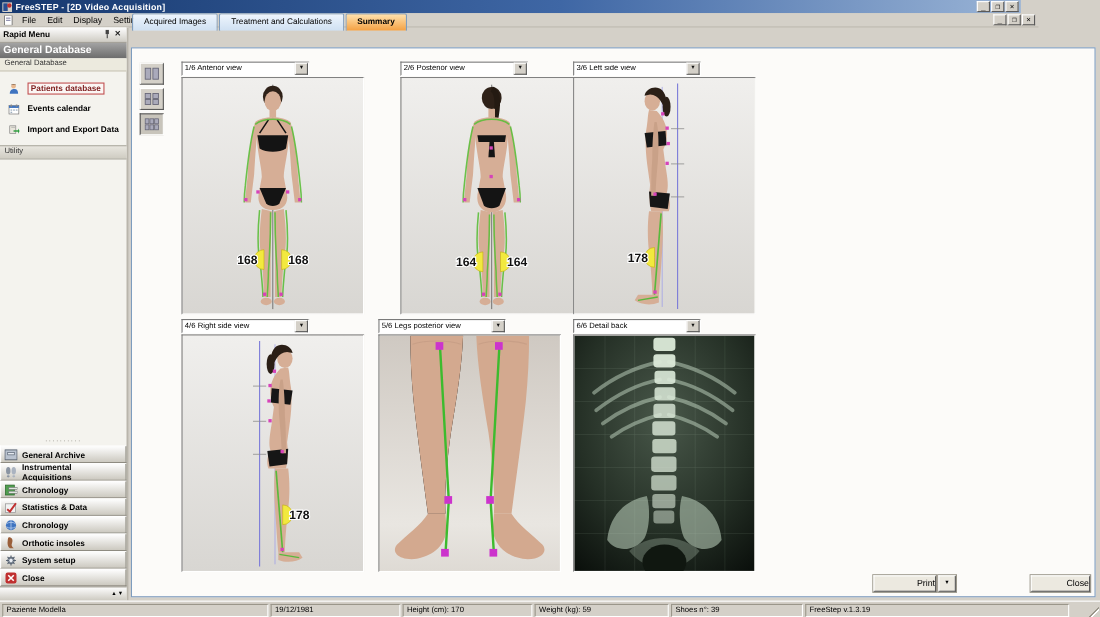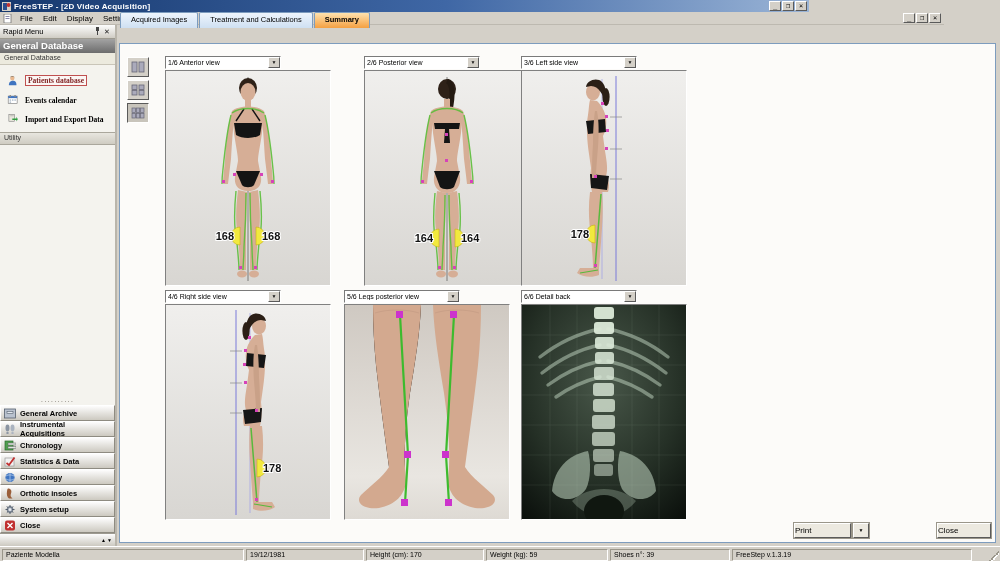--- a/index.html
+++ b/index.html
@@ -1,50 +1,50 @@
 <!DOCTYPE html>
 <html><head>
 <meta charset="utf-8">
 <style>
   * { margin:0; padding:0; box-sizing:border-box; }
   html,body { font-family:"Liberation Sans", sans-serif; background:#808080; }
   #screen { position:relative; width:1000px; height:561px; background:#d4d0c8; overflow:hidden;
             font-size:8px; color:#000; }
 
   
-  .titlebar { position:absolute; left:0; top:0; width:809px; height:12px;
+  .titlebar { position:absolute; left:0; top:0; width:928px; height:12px;
     background:linear-gradient(90deg,#16386e 0%, #3f67a5 55%, #9ab4d6 100%);
     display:flex; align-items:center; padding:0 2px; }
   .titlebar .app-icon { width:9px; height:9px; margin-right:3px; }
   .titlebar .ttl { color:#fff; font-weight:bold; font-size:8px; letter-spacing:.2px; flex:1;
     white-space:nowrap; overflow:hidden; }
   .winbtns { display:flex; gap:1px; }
   .winbtn { width:12px; height:10px; font-size:7px; line-height:8px; text-align:center;
     background:#d4d0c8; border:1px solid; border-color:#fff #5a5a5a #5a5a5a #fff; cursor:default;
     font-family:"DejaVu Sans Mono", monospace; }
 
   
   .menubar { position:absolute; left:0; top:12px; width:944px; height:13px; background:#d4d0c8;
     display:flex; align-items:center; padding:0 3px; border-bottom:1px solid #bdb9b0; }
   .menu-item { padding:1px 5px; }
   .menubar .spacer { flex:1; }
 
   
   .sidebar { position:absolute; left:0; top:25px; width:117px; height:521px;
     background:#f4f3ee; border-right:2px solid #b9b5ab; display:flex; flex-direction:column; }
   .rm-head { height:14px; background:linear-gradient(#fdfdfd,#cfccc4); border-bottom:1px solid #9d9a90;
-    display:flex; align-items:center; padding:0 3px; font-weight:normal; font-size:7.5px; }
+    display:flex; align-items:center; padding:0 3px; font-weight:bold; font-size:7.5px; }
   .rm-head .flex { flex:1; }
   .rm-ico { width:10px; height:10px; text-align:center; font-size:7px; line-height:10px; color:#222; }
   .sec-title { height:14px; background:linear-gradient(#a3a3a3,#6c6c6c); color:#fff;
     font-weight:bold; font-size:9.5px; padding:1px 3px; }
   .sec-sub { height:12px; background:#eceade; border-bottom:1px solid #c9c5b8; font-size:7px;
     padding:1px 4px; color:#333; }
   .side-items { padding:6px 0 0 0; }
-  .side-item { display:flex; align-items:flex-end; gap:6px; padding:4px 4px 4px 7px; cursor:pointer;font-family:Liberation Serif, serif; }
+  .side-item { display:flex; align-items:flex-start; gap:6px; padding:4px 4px 4px 7px; cursor:pointer; }
   .side-item .lbl { font-weight:bold; font-size:7.5px; }
   .side-item .lbl.sel { color:#7e1f1f; border:1px solid #c05050; padding:0 2px; background:#fbf6f4; }
   .util-head { height:13px; background:linear-gradient(#e8e6df,#cfccc2); border-top:1px solid #aaa79c;
     border-bottom:1px solid #aaa79c; font-size:7px; padding:1px 4px; color:#333; margin-top:4px; }
   .side-flex { flex:1; }
   .dots-handle { text-align:center; color:#8d8a80; font-size:7px; letter-spacing:1px; line-height:6px; }
   .acc-item { height:16px; display:flex; align-items:center; gap:4px; padding:0 3px;
     background:linear-gradient(#fdfdfd,#ccc9c0); border:1px solid; border-color:#fff #8e8b81 #8e8b81 #fff;
     font-weight:bold; font-size:7.5px; cursor:pointer; }
   .acc-icon { width:12px; height:11px; flex:none; }
@@ -74,21 +74,21 @@
   .combo-text { flex:1; font-size:7px; padding:0 2px; white-space:nowrap; overflow:hidden; }
   .combo-btn { width:12px; height:11px; background:#d4d0c8; border:1px solid; border-color:#fff #5a5a5a #5a5a5a #fff;
     font-size:5px; line-height:9px; text-align:center; color:#111; flex:none; }
   .canvas { width:166px; height:216px; border:1px solid; border-color:#808080 #fff #fff #808080;
     background:#e9e7e3; overflow:hidden; }
   .canvas svg { display:block; }
   svg text.angle { font-family:"Liberation Sans",sans-serif; font-weight:bold; font-size:11px;
     fill:#111; paint-order:stroke; stroke:#ffffff; stroke-width:2px; }
 
   
-  .push-btn { position:absolute; height:15px; background:#ece9e0; border:1px solid; text-align:left;
+  .push-btn { position:absolute; height:15px; background:#ece9e0; border:1px solid; text-align:right;
     border-color:#fff #5a5a5a #5a5a5a #fff; font-size:8px; padding-top:2px; cursor:pointer;
     box-shadow:0 0 0 1px #9a968a; }
   .print-arrow { position:absolute; width:16px; height:15px; background:#ece9e0; border:1px solid;
     border-color:#fff #5a5a5a #5a5a5a #fff; font-size:5px; text-align:center; line-height:13px;
     cursor:pointer; box-shadow:0 0 0 1px #9a968a; }
 
   
   .statusbar { position:absolute; left:0; top:546px; width:1000px; height:15px; background:#d4d0c8;
     border-top:1px solid #fff; }
   .status-cell { position:absolute; top:2px; height:12px; font-size:7px; padding:1px 3px;

